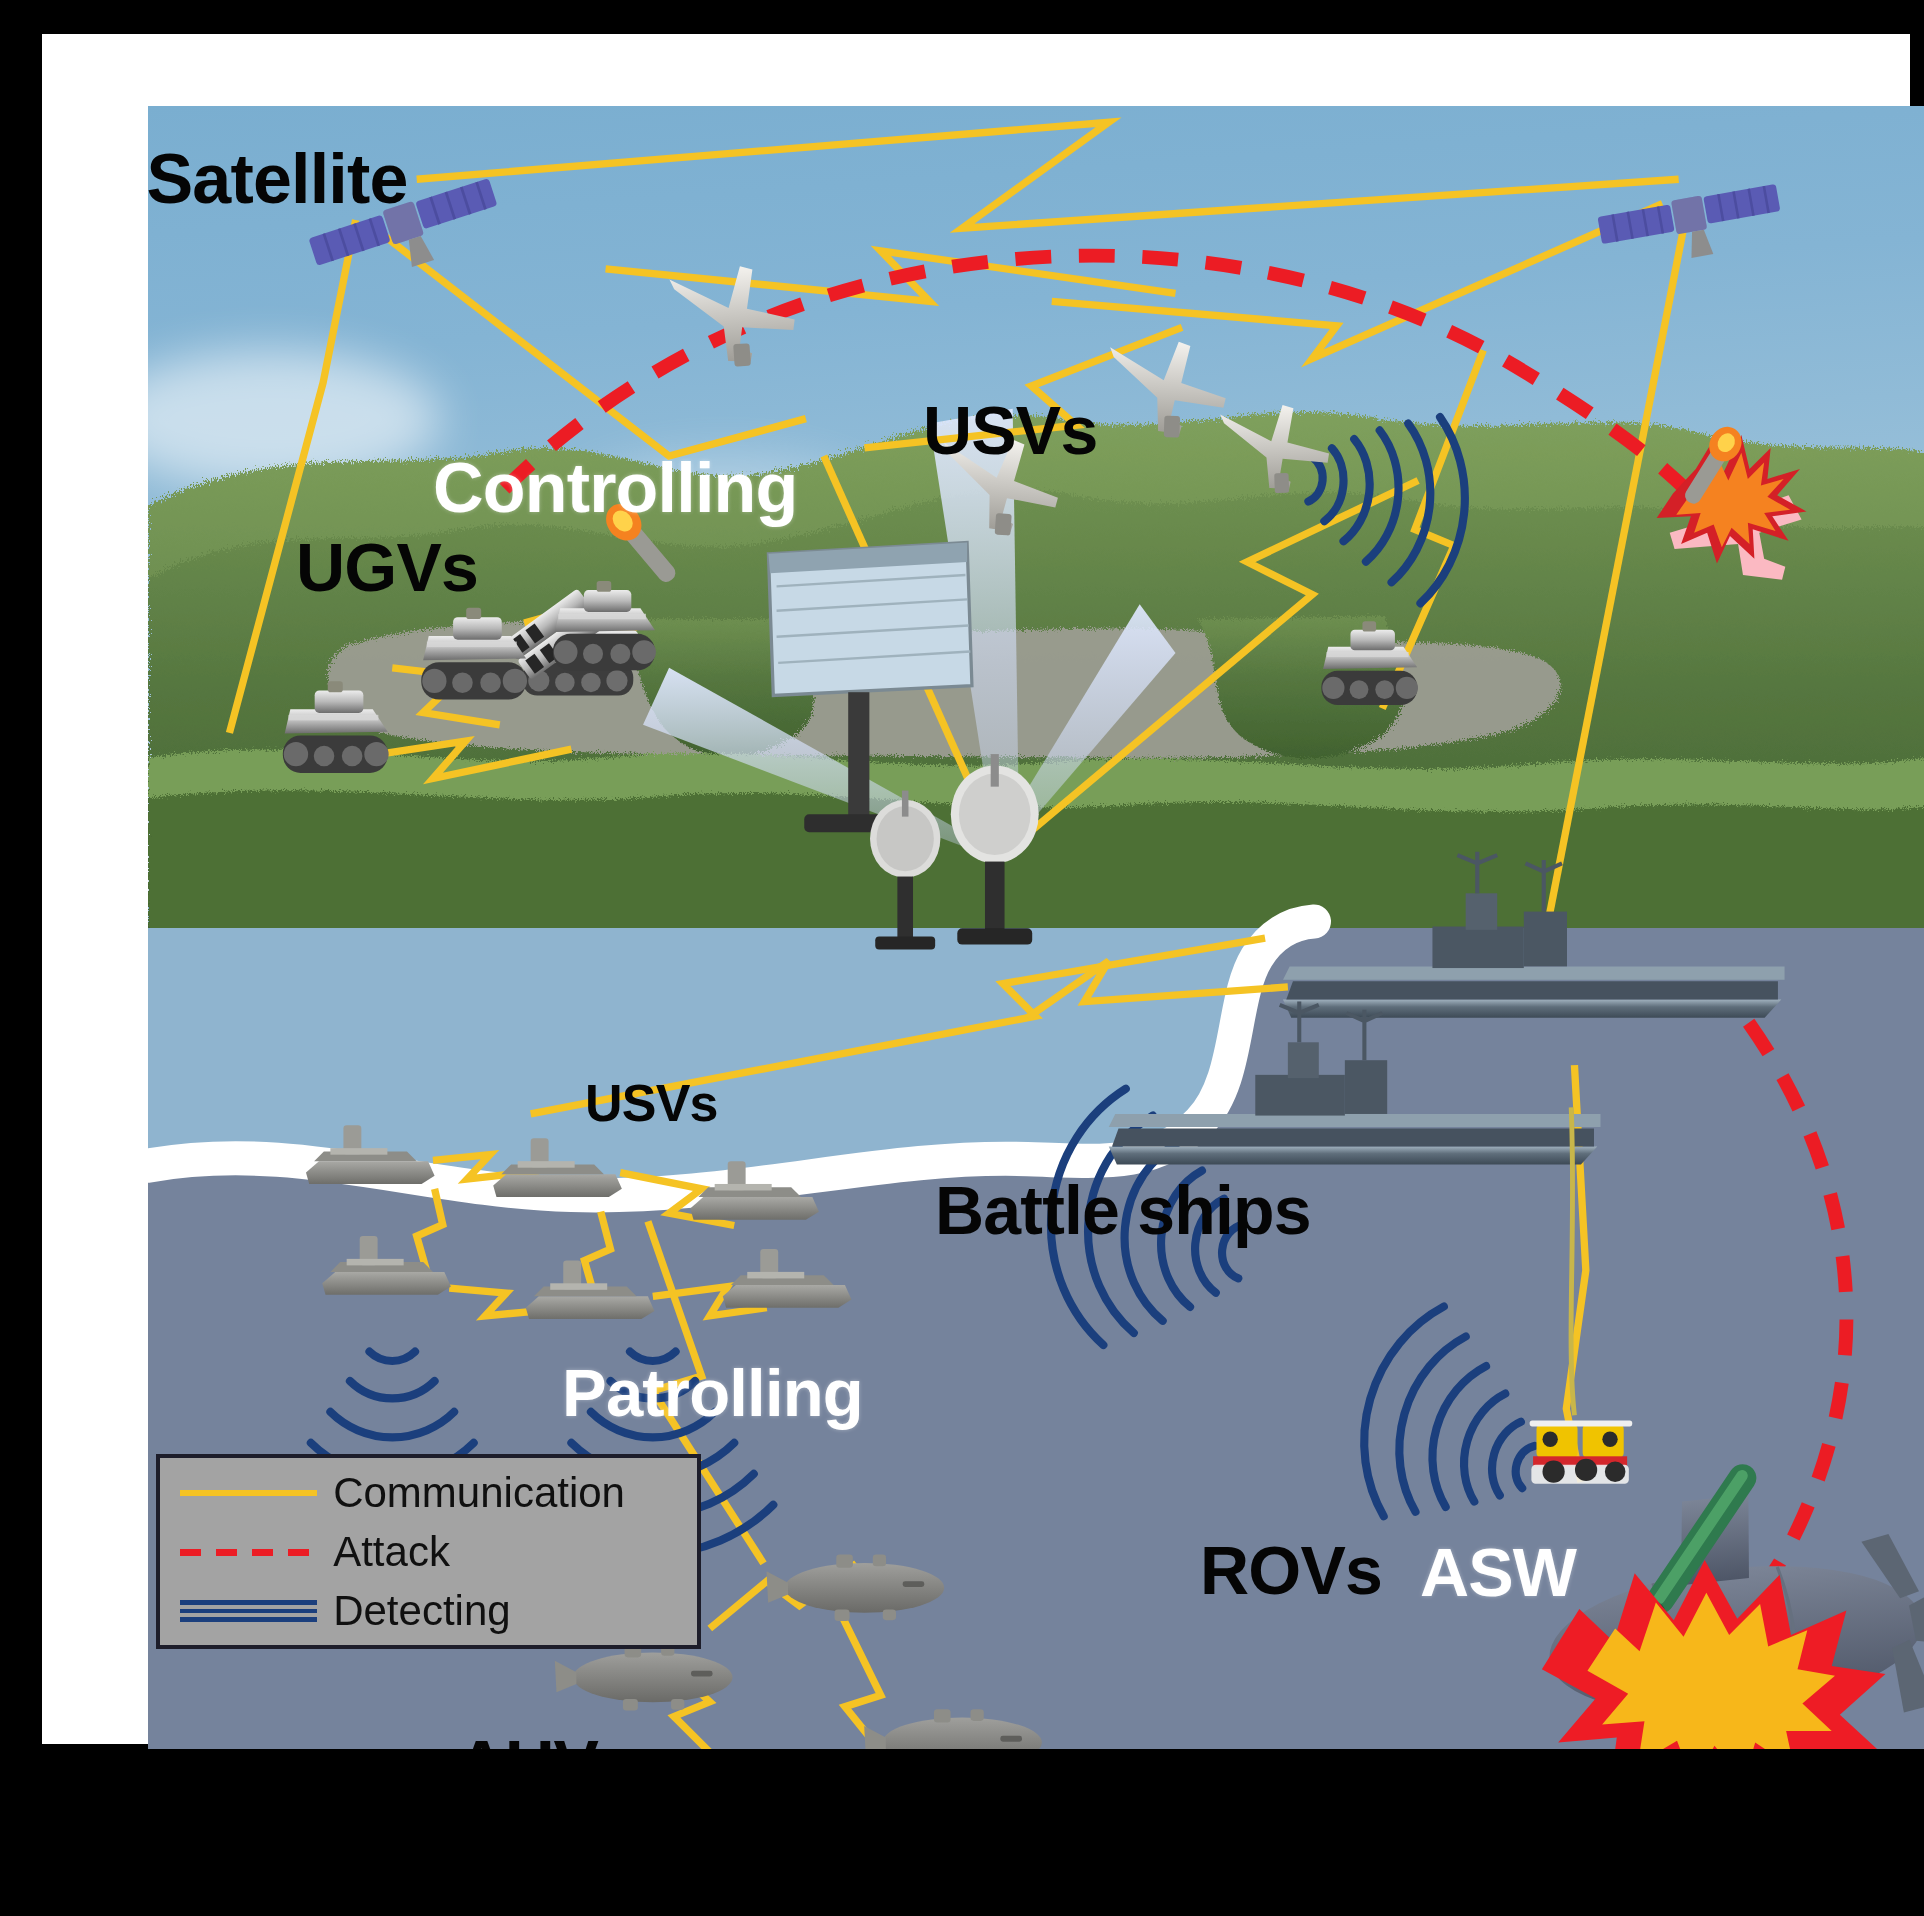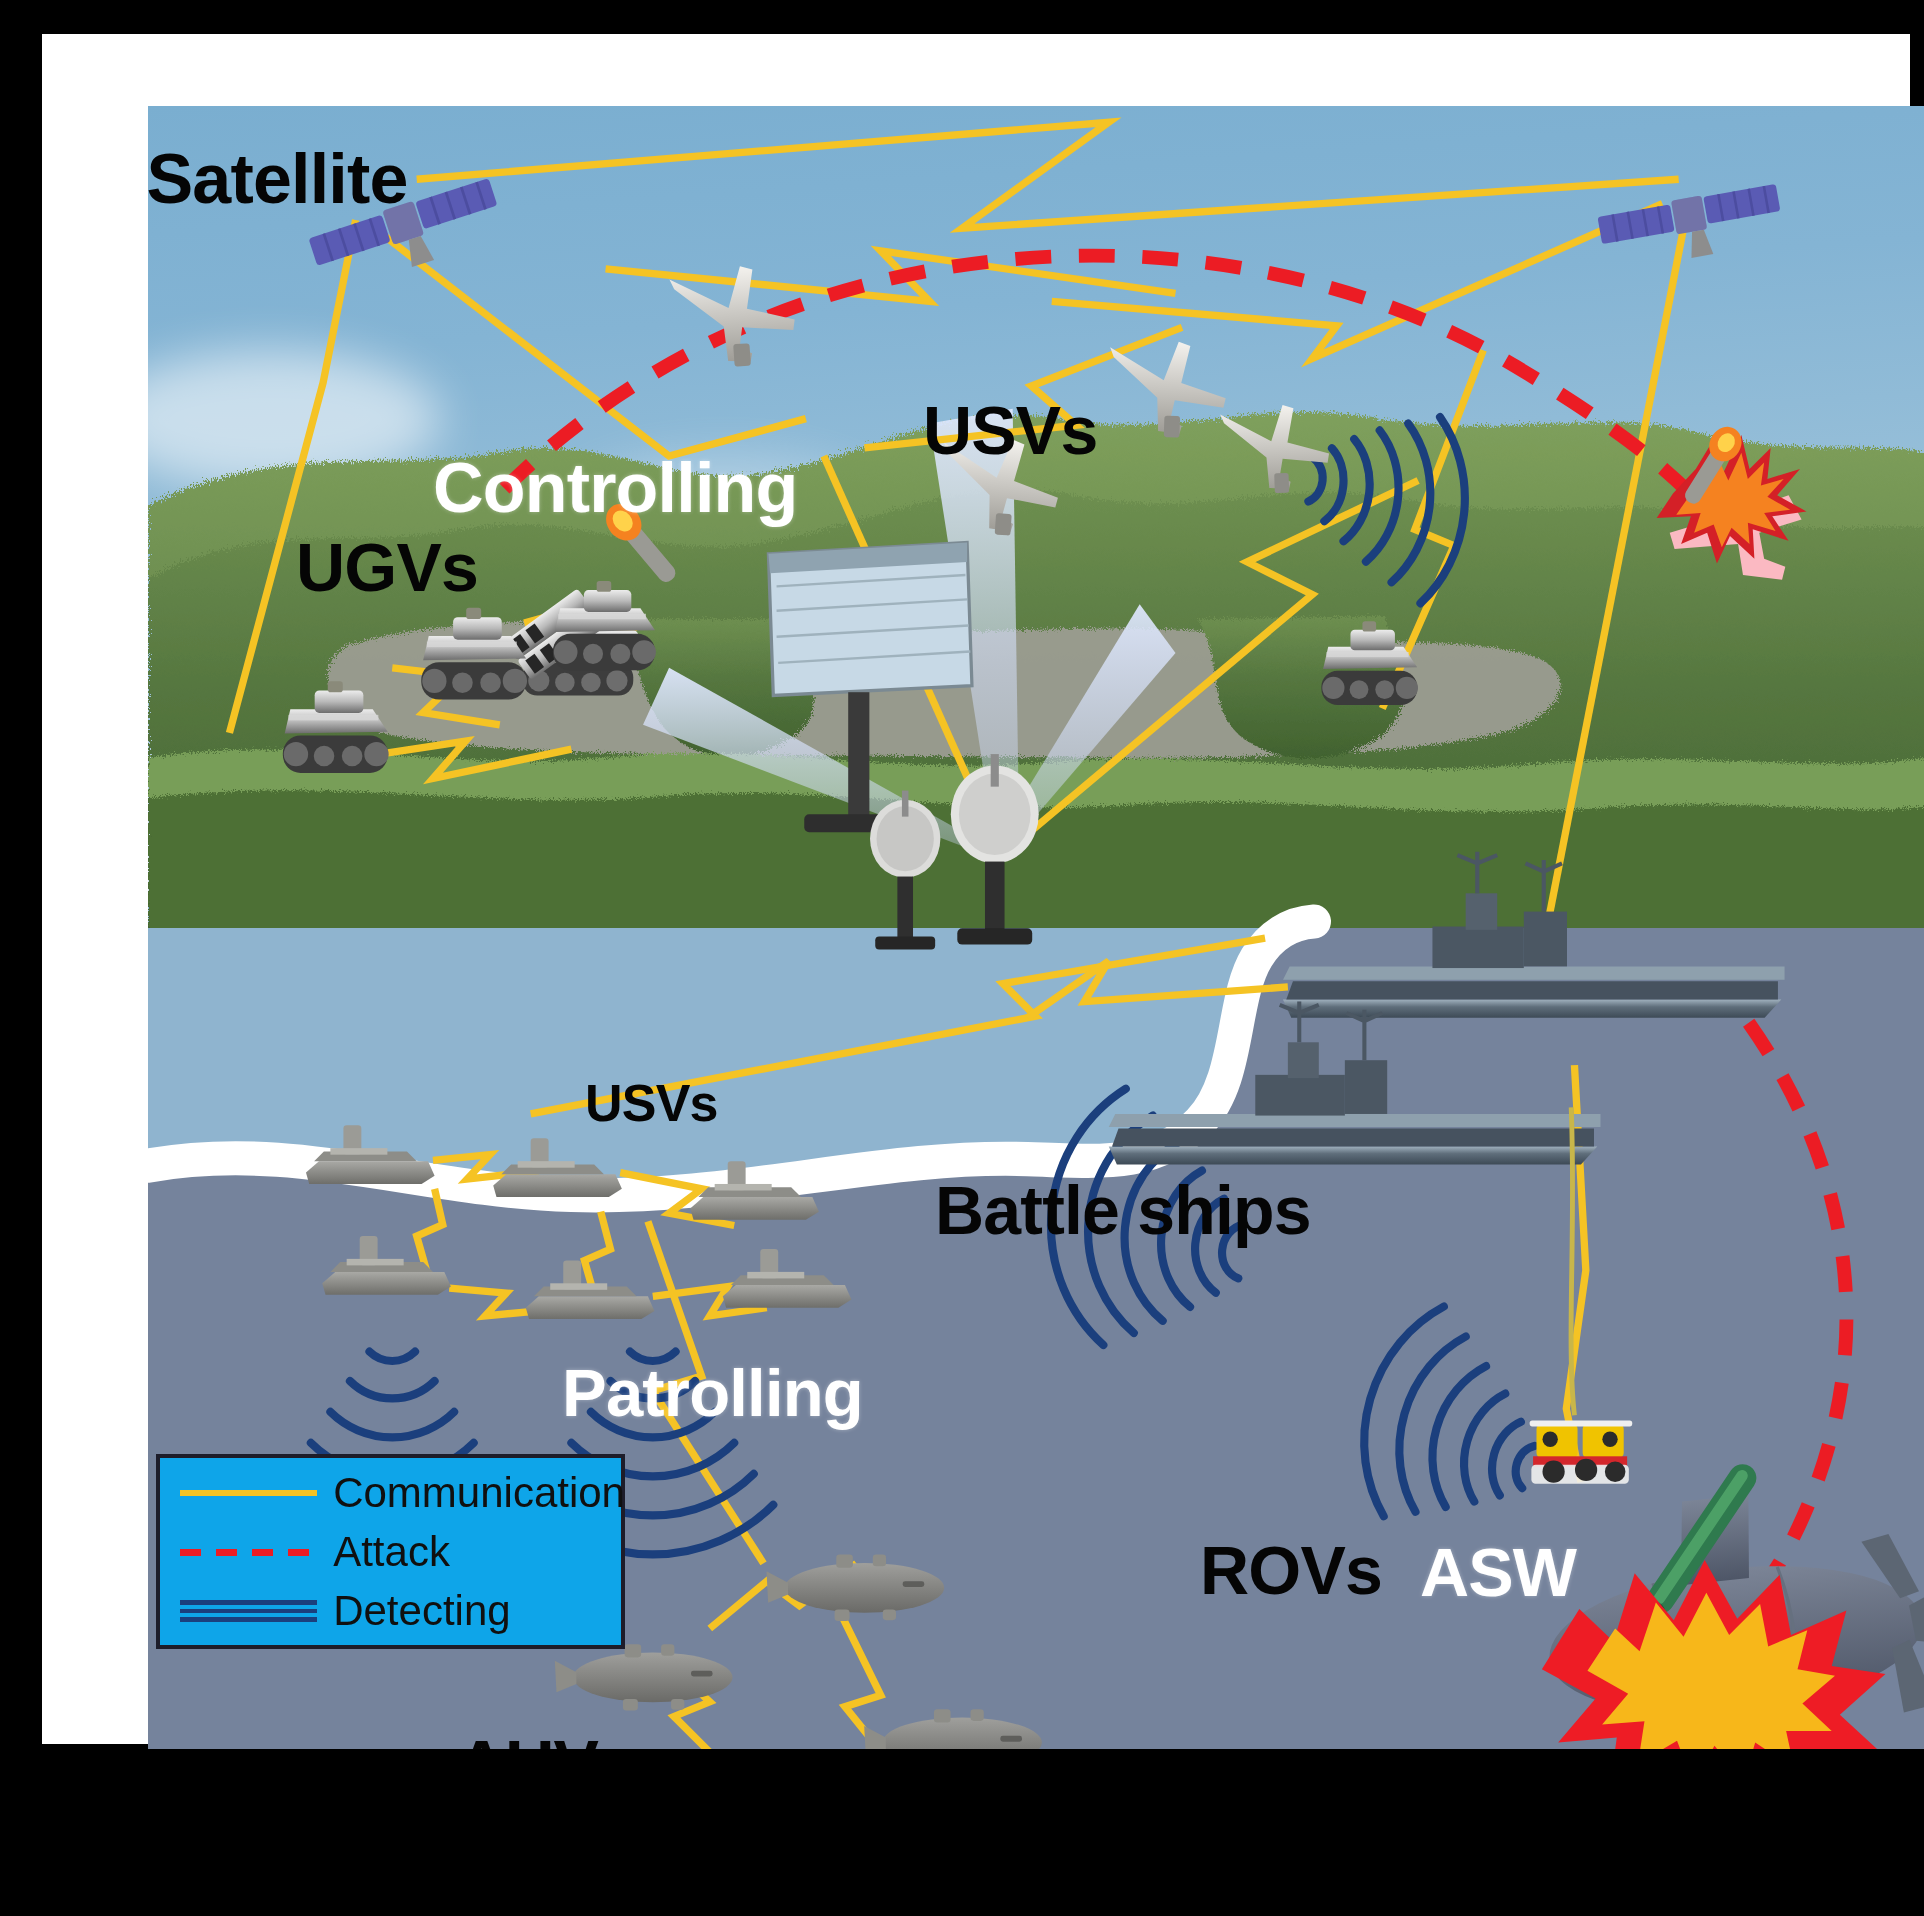--- a/index.html
+++ b/index.html
@@ -23,22 +23,22 @@
 
   
   svg.ov{position:absolute;left:0;top:0;width:1779px;height:1643px;overflow:visible;}
 
   
   .lbl{position:absolute;font-weight:bold;white-space:nowrap;letter-spacing:-0.8px;}
   .lbl.black{color:#050505;}
   .lbl.white{color:#ffffff;text-shadow:0 0 4.1px rgba(255,255,255,.35);}
 
   
-  #legend{position:absolute;left:8.1px;top:1348px;width:469px;height:195px;
-          background:#0ea5e9;border:4.1px solid #1d1d2a;box-sizing:border-box;
+  #legend{position:absolute;left:8.1px;top:1348px;width:545px;height:195px;
+          background:#a3a3a3;border:4.1px solid #1d1d2a;box-sizing:border-box;
           display:flex;flex-direction:column;justify-content:center;padding:4.9px 0 4.9px 14.7px;}
   .lgrow{display:flex;align-items:center;height:59px;}
   .lgkey{width:147px;height:28px;position:relative;flex:0 0 147px;margin-right:11.4px;}
   .lgtxt{font-size:42px;color:#101010;line-height:1;}
   .k-comm{position:absolute;left:4.9px;top:11.4px;width:137px;height:6.5px;background:#f5c324;}
   .k-att{position:absolute;left:4.9px;top:11.4px;width:137px;height:7.3px;
          background:repeating-linear-gradient(90deg,#ec1c24 0 21px,transparent 21px 36px);}
   .k-det{position:absolute;left:4.9px;top:1.6px;width:137px;height:26px;
          background:linear-gradient(180deg,
             transparent 0 2.4px,#1b3f7d 2.4px 7.3px,transparent 7.3px 10.6px,

